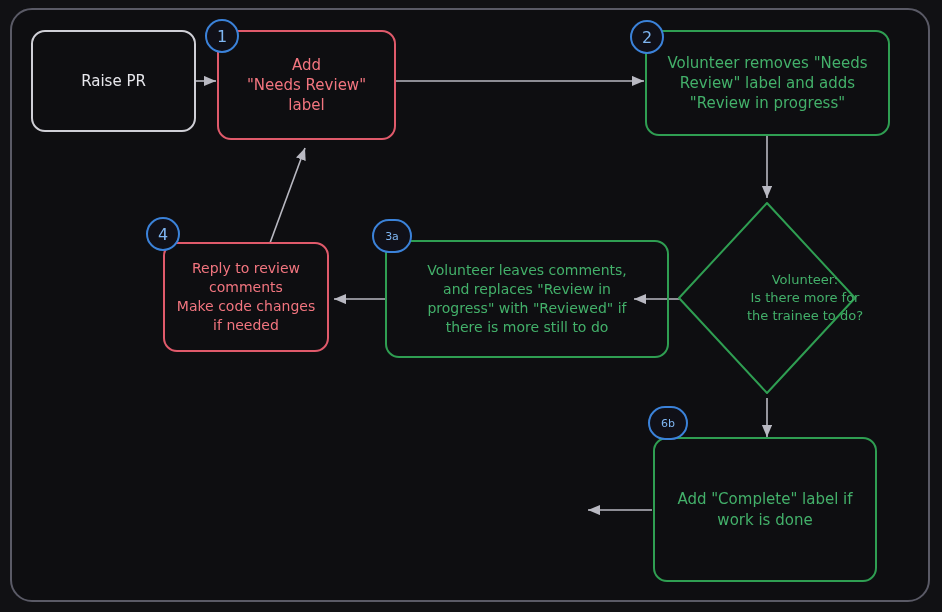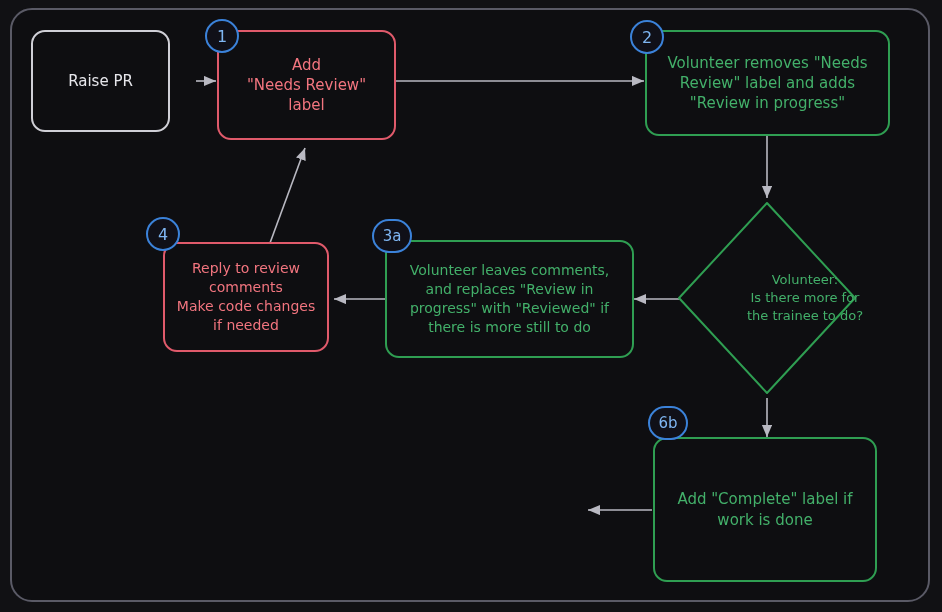--- a/index.html
+++ b/index.html
@@ -93,21 +93,21 @@
     color: #7fb6f2;
     font-size: 16px;
     display: flex;
     align-items: center;
     justify-content: center;
     font-family: "DejaVu Sans", sans-serif;
   }
   .badge.wide {
     width: 36px;
     border-radius: 18px;
-    font-size: 15px;
+    font-size: 11px;
   }
   #title {
     position: absolute;
     left: 32px;
     top: 538px;
     color: #e3e3e8;
     font-size: 29px;
     letter-spacing: 0.2px;
   }
 </style>
@@ -137,21 +137,21 @@
 
     <path d="M386,299 L334,299" stroke="#b9b9c2" stroke-width="1.6" fill="none" marker-end="url(#arrow-grey)"></path>
 
     <path d="M270,243 L305,148" stroke="#b9b9c2" stroke-width="1.6" fill="none" marker-end="url(#arrow-grey)"></path>
 
     <path d="M652,510 L588,510" stroke="#b9b9c2" stroke-width="1.6" fill="none" marker-end="url(#arrow-grey)"></path>
 
     <polygon points="767,203 855,298 767,393 679,298" fill="none" stroke="#2f9e52" stroke-width="2" stroke-linejoin="round"></polygon>
   </svg>
 
-  <div class="node" style="left:31px; top:30px; width:139px; height:102px;">
+  <div class="node" style="left:31px; top:30px; width:165px; height:102px;">
     <span class="label">Raise PR</span>
   </div>
 
   <div class="node red" style="left:217px; top:30px; width:179px; height:110px;">
     <span class="label">Add
 "Needs Review"
 label</span>
   </div>
   <div class="badge" style="left:205px; top:19px;">
     <span>1</span>
@@ -165,21 +165,21 @@
   <div class="badge" style="left:630px; top:20px;">
     <span>2</span>
   </div>
 
   <div class="diamond-wrap" style="left:717px; top:203px; width:176px; height:190px;">
     <div class="dlabel">Volunteer:
 Is there more for
 the trainee to do?</div>
   </div>
 
-  <div class="node green" style="left:385px; top:240px; width:249px; height:118px; font-size:14px;">
+  <div class="node green" style="left:385px; top:240px; width:284px; height:118px; font-size:14px;">
     <span class="label">Volunteer leaves comments,
 and replaces "Review in
 progress" with "Reviewed" if
 there is more still to do</span>
   </div>
   <div class="badge wide" style="left:372px; top:219px;">
     <span>3a</span>
   </div>
 
   <div class="node red" style="left:163px; top:242px; width:166px; height:110px; font-size:14px;">

